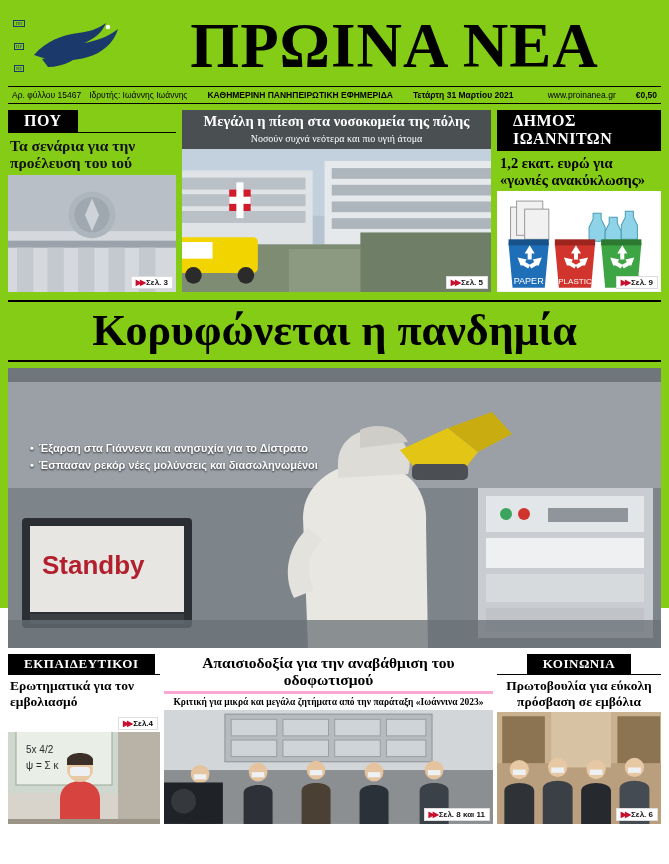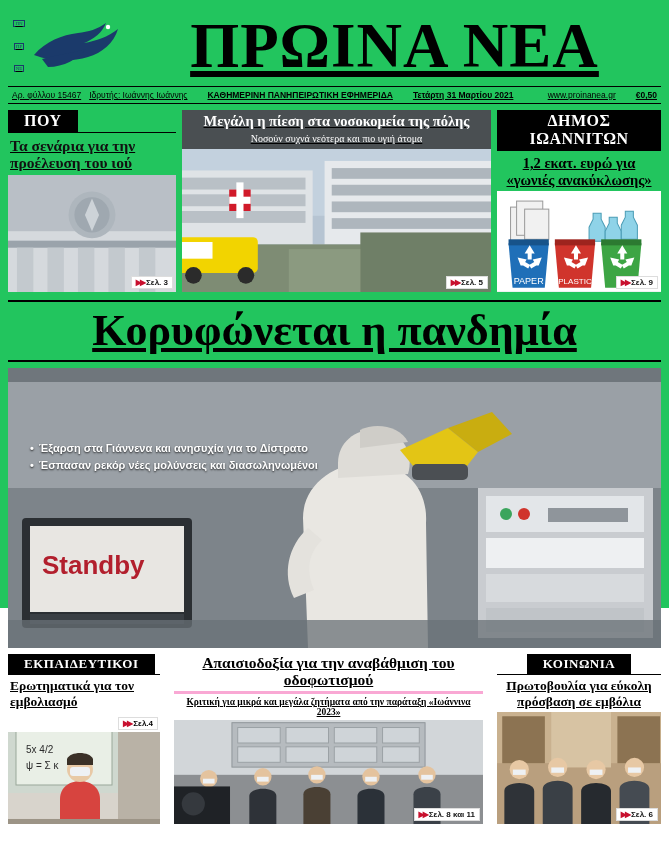--- a/index.html
+++ b/index.html
@@ -3,21 +3,21 @@
 <meta charset="utf-8">
 <style>
   * { box-sizing: border-box; }
   html, body { margin:0; padding:0; }
   body {
     width: 669px; height: 864px;
     background:#ffffff;
     font-family: "Liberation Serif", serif;
     overflow: hidden;
   }
-  .page { position:relative; width:669px; height:608px; background:#22c55e;text-decoration:underline; }
+  .page { position:relative; width:669px; height:608px; background:#84cc16; }
 
   
   .masthead {
     display:flex; align-items:center; justify-content:flex-start;
     padding: 8px 10px 2px 10px; height: 86px;
   }
   .logo-block { display:flex; align-items:center; width: 120px; flex:0 0 120px; }
   .logo-left {
     width: 18px; height: 52px; display:flex; flex-direction:column;
     align-items:center; justify-content:space-between; font-size:6px;
@@ -39,21 +39,21 @@
     font-family:"Liberation Sans", sans-serif;
     white-space:nowrap;
   }
   .infoline b { font-weight:bold;margin-left:12px; }
   .infoline .spacer { flex:1; }
 
   
   .toprow { display:flex; gap:6px; margin: 6px 8px 0 8px; height: 182px; }
   .col-left  { width: 168px; display:flex; flex-direction:column; }
   .col-mid   { flex:1; display:flex; flex-direction:column; }
-  .col-right { width: 164px; display:flex; flex-direction:column;text-align:center; }
+  .col-right { width: 164px; display:flex; flex-direction:column; }
 
   .kicker-box {
     background:#000; color:#fff; font-weight:bold; font-size:16px;
     padding:2px 16px; display:inline-block; letter-spacing:.5px;
     font-family:"Liberation Serif", serif;
   }
   .kicker-row { border-bottom:1px solid #000; padding-bottom:0; }
   .lead-head {
     font-size:15.5px; font-weight:bold; line-height:1.12; padding:4px 2px 3px 2px;
     color:#111;
@@ -90,21 +90,21 @@
     background:#6d7478;
   }
   .bullets {
     position:absolute; left:22px; top:72px; color:#fff; font-size:11px;
     font-weight:bold; line-height:1.55; text-shadow:0 1px 2px rgba(0,0,0,.8);
     font-family:"Liberation Sans", sans-serif;
   }
   .bullets div:before { content:"\2022"; margin-right:5px; }
 
   
-  .bottomrow { display:flex; gap:14px; margin: 6px 8px 0 8px; height: 170px; }
+  .bottomrow { display:flex; gap:4px; margin: 6px 8px 0 8px; height: 170px; }
   .b-left  { width: 152px; display:flex; flex-direction:column; }
   .b-mid   { flex:1; display:flex; flex-direction:column; }
   .b-right { width: 164px; display:flex; flex-direction:column;text-align:center; }
 
   .b-head { font-size:13.5px; font-weight:bold; line-height:1.15; padding:3px 2px; }
   .mid-title {
     font-size:15.5px; font-weight:bold; text-align:center; line-height:1.1;
     border-bottom:3px solid #f9a8d4; padding-bottom:3px;
   }
   .mid-sub { font-size:9.5px; font-weight:bold; text-align:center; padding:3px 2px; }

